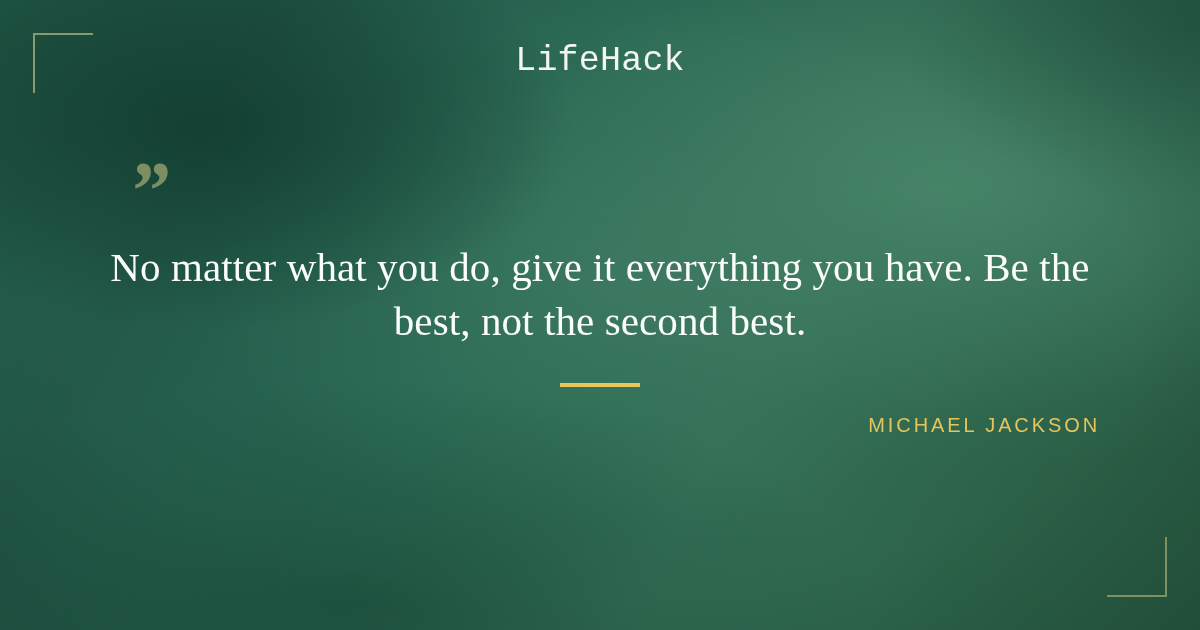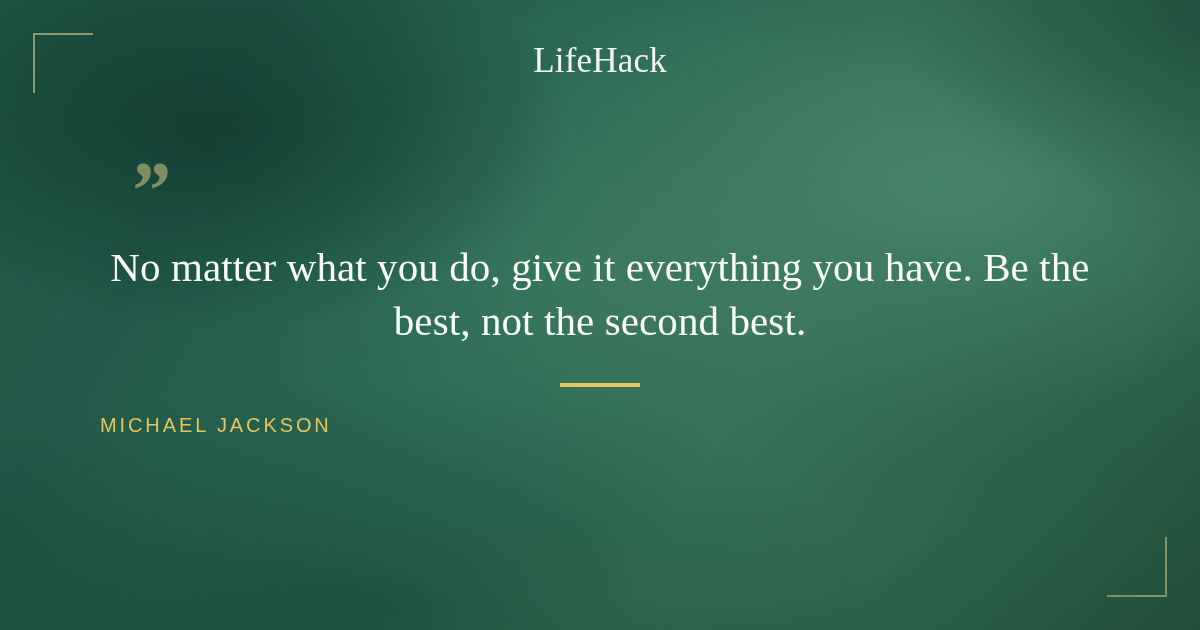--- a/index.html
+++ b/index.html
@@ -103,21 +103,21 @@
     border-bottom: 2px solid #7f9264;
   }
 
   
   .logo {
     position: absolute;
     top: 40px;
     left: 0;
     width: 1200px;
     text-align: center;
-    font-family: Liberation Serif, serif;
+    font-family: Liberation Mono, monospace;
     font-size: 35px;
     line-height: 42px;
     letter-spacing: 0.2px;
     color: #f2f5f0;
   }
 
   
   .quote-mark {
     position: absolute;
     left: 128px;
@@ -154,21 +154,21 @@
     height: 4px;
     background: #e8c65a;
   }
 
   
   .attribution {
     position: absolute;
     left: 100px;
     top: 412px;
     width: 1000px;
-    text-align: left;
+    text-align: right;
     font-family: "Liberation Sans", sans-serif;
     font-size: 20px;
     line-height: 26px;
     letter-spacing: 2.9px;
     color: #e3c55c;
     text-transform: uppercase;
   }
 </style>
 </head>
 <body>

